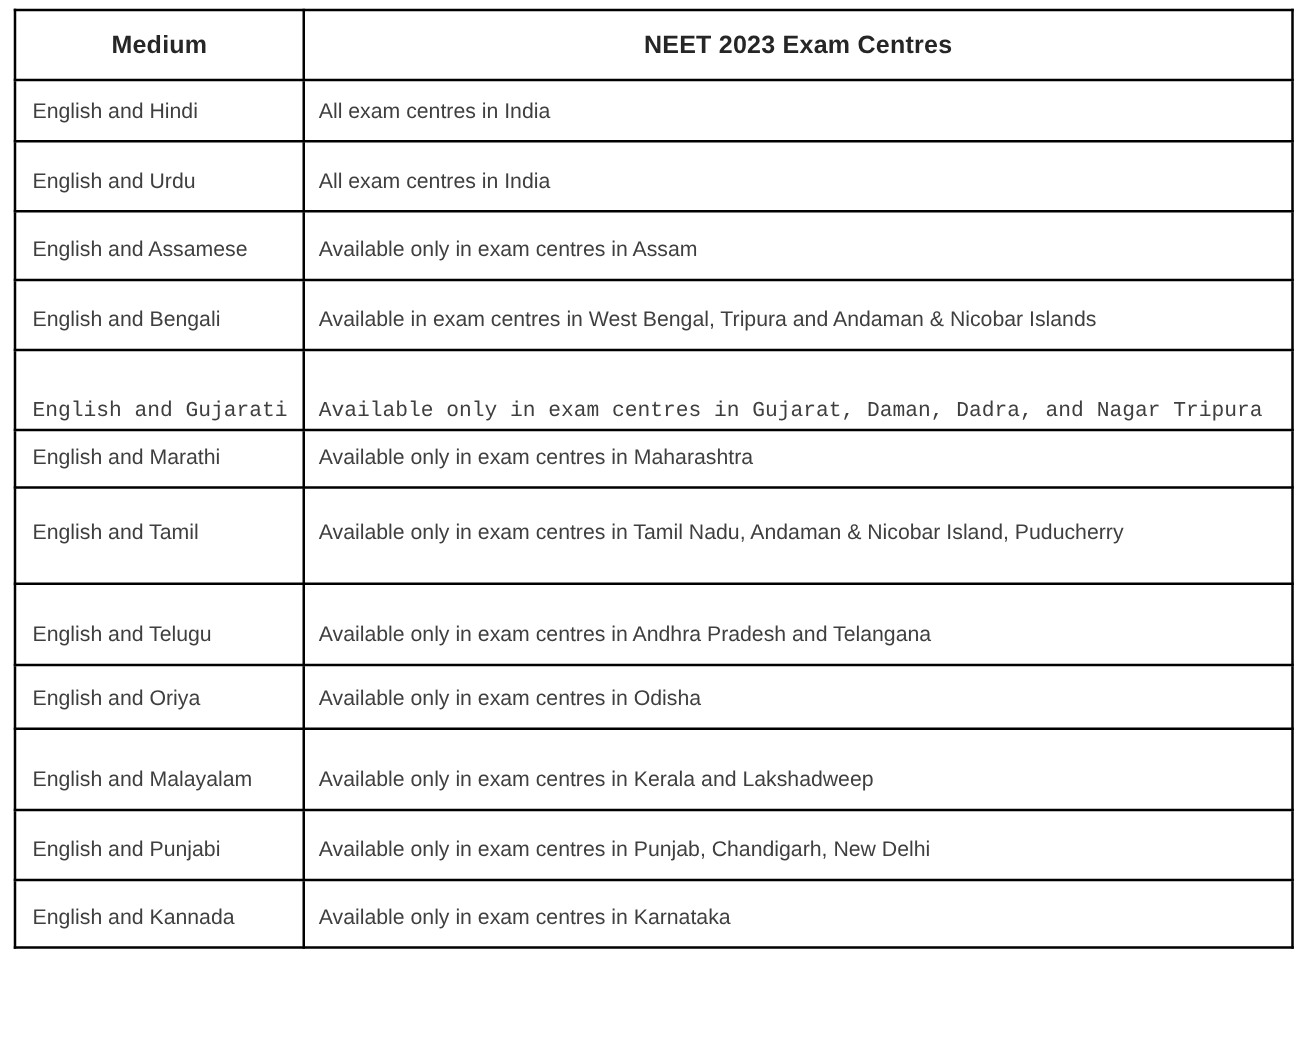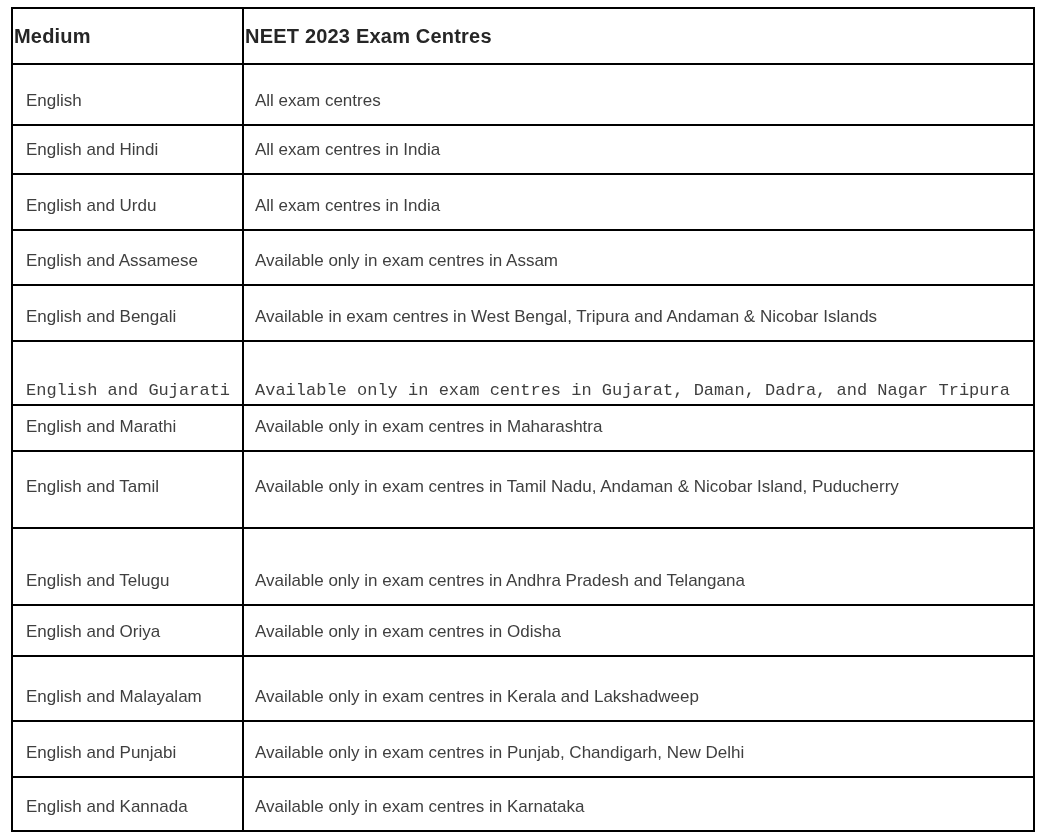--- a/index.html
+++ b/index.html
@@ -31,21 +31,21 @@
     background: #ffffff;
     overflow: hidden;
     white-space: nowrap;
   }
   col.col-medium { width: 231px; }
   col.col-centres { width: 791px; }
   th.hdr {
     font-size: 20px;
     font-weight: 700;
     color: #262626;
-    text-align: left;
+    text-align: center;
     vertical-align: middle;
     letter-spacing: 0.2px;
   }
   tr.hdr-row { height: 56px; }
   td.cell {
     font-size: 17px;
     font-weight: 400;
     color: #3f3f3f;
     text-align: left;
     vertical-align: bottom;
@@ -55,43 +55,39 @@
   tr.r-gujarati td.cell { padding-bottom: 4px; font-family: Liberation Mono, monospace; }
   tr.r-tamil td.cell { padding-bottom: 30px; }
   tr.r0  { height: 61px; }
   tr.r1  { height: 49px; }
   tr.r2  { height: 56px; }
   tr.r3  { height: 55px; }
   tr.r4  { height: 56px; padding-left: 29px; }
   tr.r5  { height: 64px; }
   tr.r6  { height: 46px; margin-top: 40px; }
   tr.r7  { height: 77px; }
-  tr.r8  { height: 77px; margin-left: 48px; }
+  tr.r8  { height: 65px; margin-left: 48px; }
   tr.r9  { height: 51px; }
   tr.r10 { height: 65px; }
   tr.r11 { height: 56px; }
   tr.r12 { height: 54px; }
 </style>
 </head>
 <body>
 
 <div class="page">
   <table class="neet-table">
     <colgroup>
       <col class="col-medium">
       <col class="col-centres">
     </colgroup>
     <tbody>
         <tr class="hdr-row">
       <th class="hdr">Medium</th>
       <th class="hdr">NEET 2023 Exam Centres</th>
-    </tr>
-    <tr class="r0">
-      <td class="cell medium">English</td>
-      <td class="cell centres">All exam centres</td>
     </tr>
     <tr class="r1">
       <td class="cell medium">English and Hindi</td>
       <td class="cell centres">All exam centres in India</td>
     </tr>
     <tr class="r2">
       <td class="cell medium">English and Urdu</td>
       <td class="cell centres">All exam centres in India</td>
     </tr>
     <tr class="r3">

